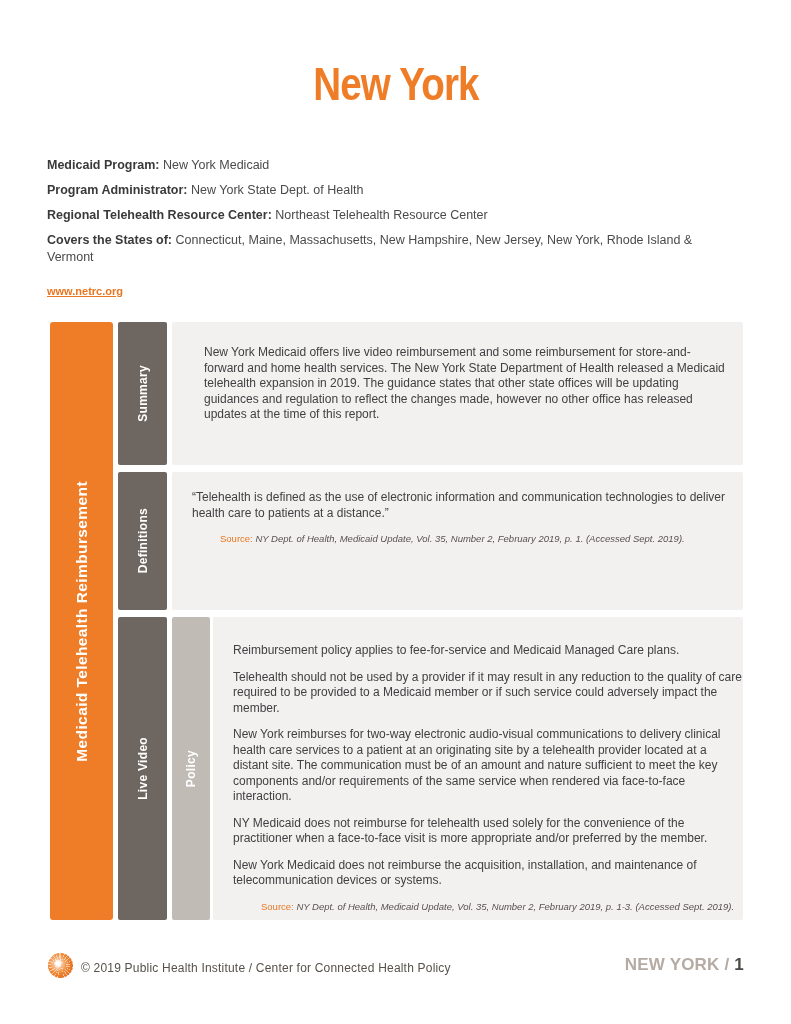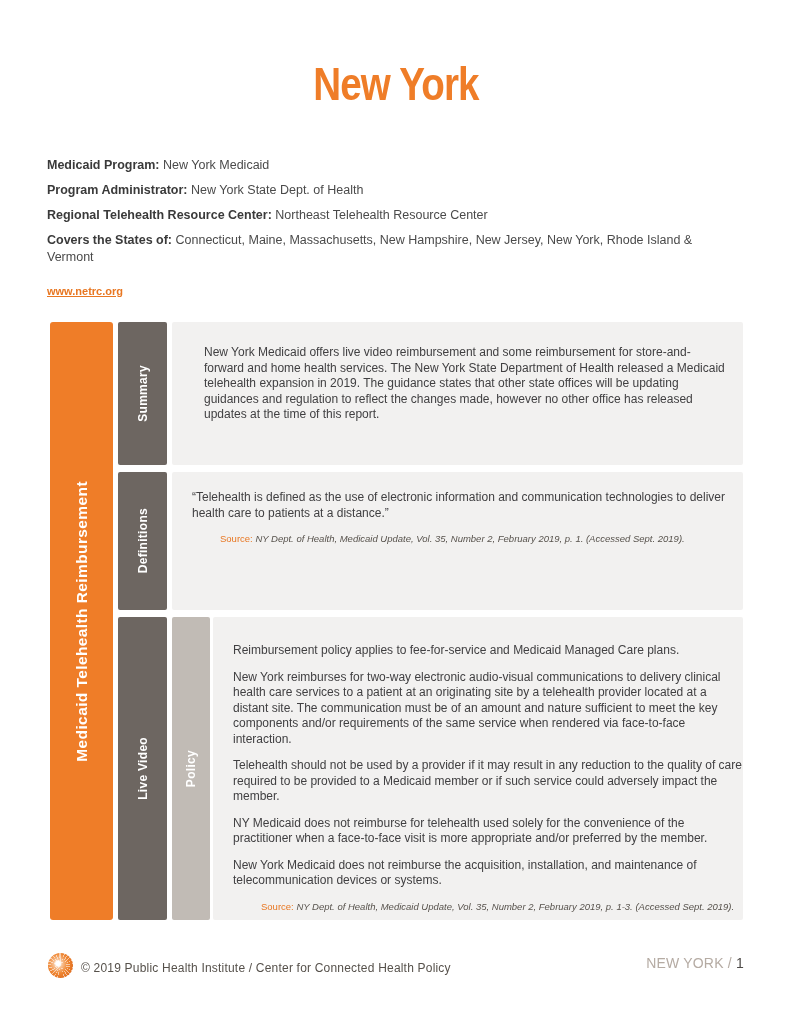--- a/index.html
+++ b/index.html
@@ -63,21 +63,21 @@
   .footer-logo{
     position:absolute;left:48px;top:953px;width:25px;height:25px;border-radius:50%;
     background:
       repeating-conic-gradient(rgba(255,255,255,.55) 0deg 4deg, rgba(255,255,255,0) 4deg 16deg),
       radial-gradient(circle at 40% 42%, #ffffff 0%, #ffffff 11%, #f8c397 20%, #ef8632 48%, #e06d1f 78%, #c95f17 100%);
   }
   .footer-copy{
     position:absolute;left:81px;top:961px;font-size:12px;letter-spacing:.2px;color:#56514B;
   }
   .footer-page{
-    position:absolute;right:47px;top:955px;font-size:14px;font-weight:400;
+    position:absolute;right:47px;top:955px;font-size:17px;font-weight:700;
     letter-spacing:.2px;white-space:nowrap;
   }
   .footer-page .pg-state{color:#B5ABA3;}
   .footer-page .pg-num{color:#4D4A47;}
 </style>
 </head>
 <body>
 
 <div class="page-title">
   <span>New York</span>
@@ -128,22 +128,22 @@
   </div>
 
   <div class="row-label sec-lv-label">
     <span class="vlabel">Live Video</span>
   </div>
   <div class="sub-label sec-lv-sublabel">
     <span class="vlabel">Policy</span>
   </div>
   <div class="row-content sec-lv-content">
     <p>Reimbursement policy applies to fee-for-service and Medicaid Managed Care plans.</p>
+    <p>Telehealth should not be used by a provider if it may result in any reduction to the quality of care required to be provided to a Medicaid member or if such service could adversely impact the member.</p>
     <p>New York reimburses for two-way electronic audio-visual communications to delivery clinical health care services to a patient at an originating site by a telehealth provider located at a distant site. The communication must be of an amount and nature sufficient to meet the key components and/or requirements of the same service when rendered via face-to-face interaction.</p>
-    <p>Telehealth should not be used by a provider if it may result in any reduction to the quality of care required to be provided to a Medicaid member or if such service could adversely impact the member.</p>
     <p>NY Medicaid does not reimburse for telehealth used solely for the convenience of the practitioner when a face-to-face visit is more appropriate and/or preferred by the member.</p>
     <p>New York Medicaid does not reimburse the acquisition, installation, and maintenance of telecommunication devices or systems.</p>
     <div class="src">
       <span class="src-label">Source:</span>
       <span class="src-text">NY Dept. of Health, Medicaid Update, Vol. 35, Number 2, February 2019, p. 1-3. (Accessed Sept. 2019).</span>
     </div>
   </div>
 
 </div>
 

